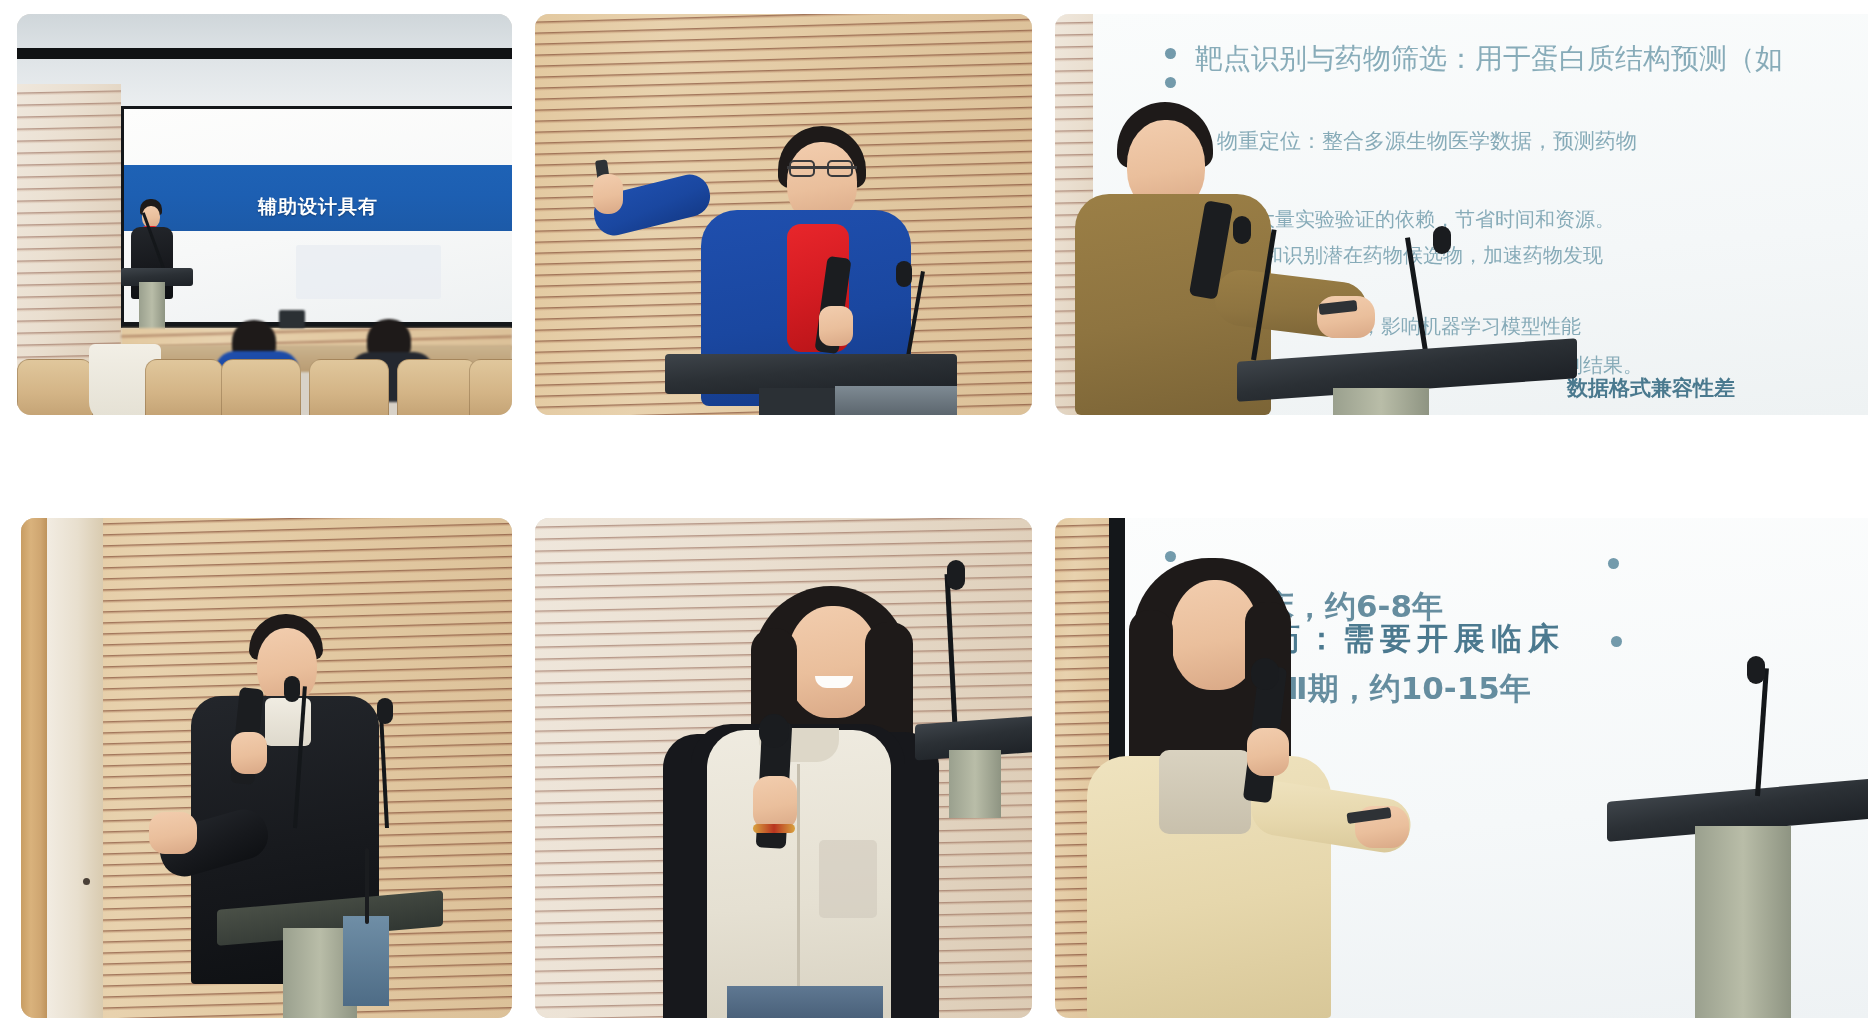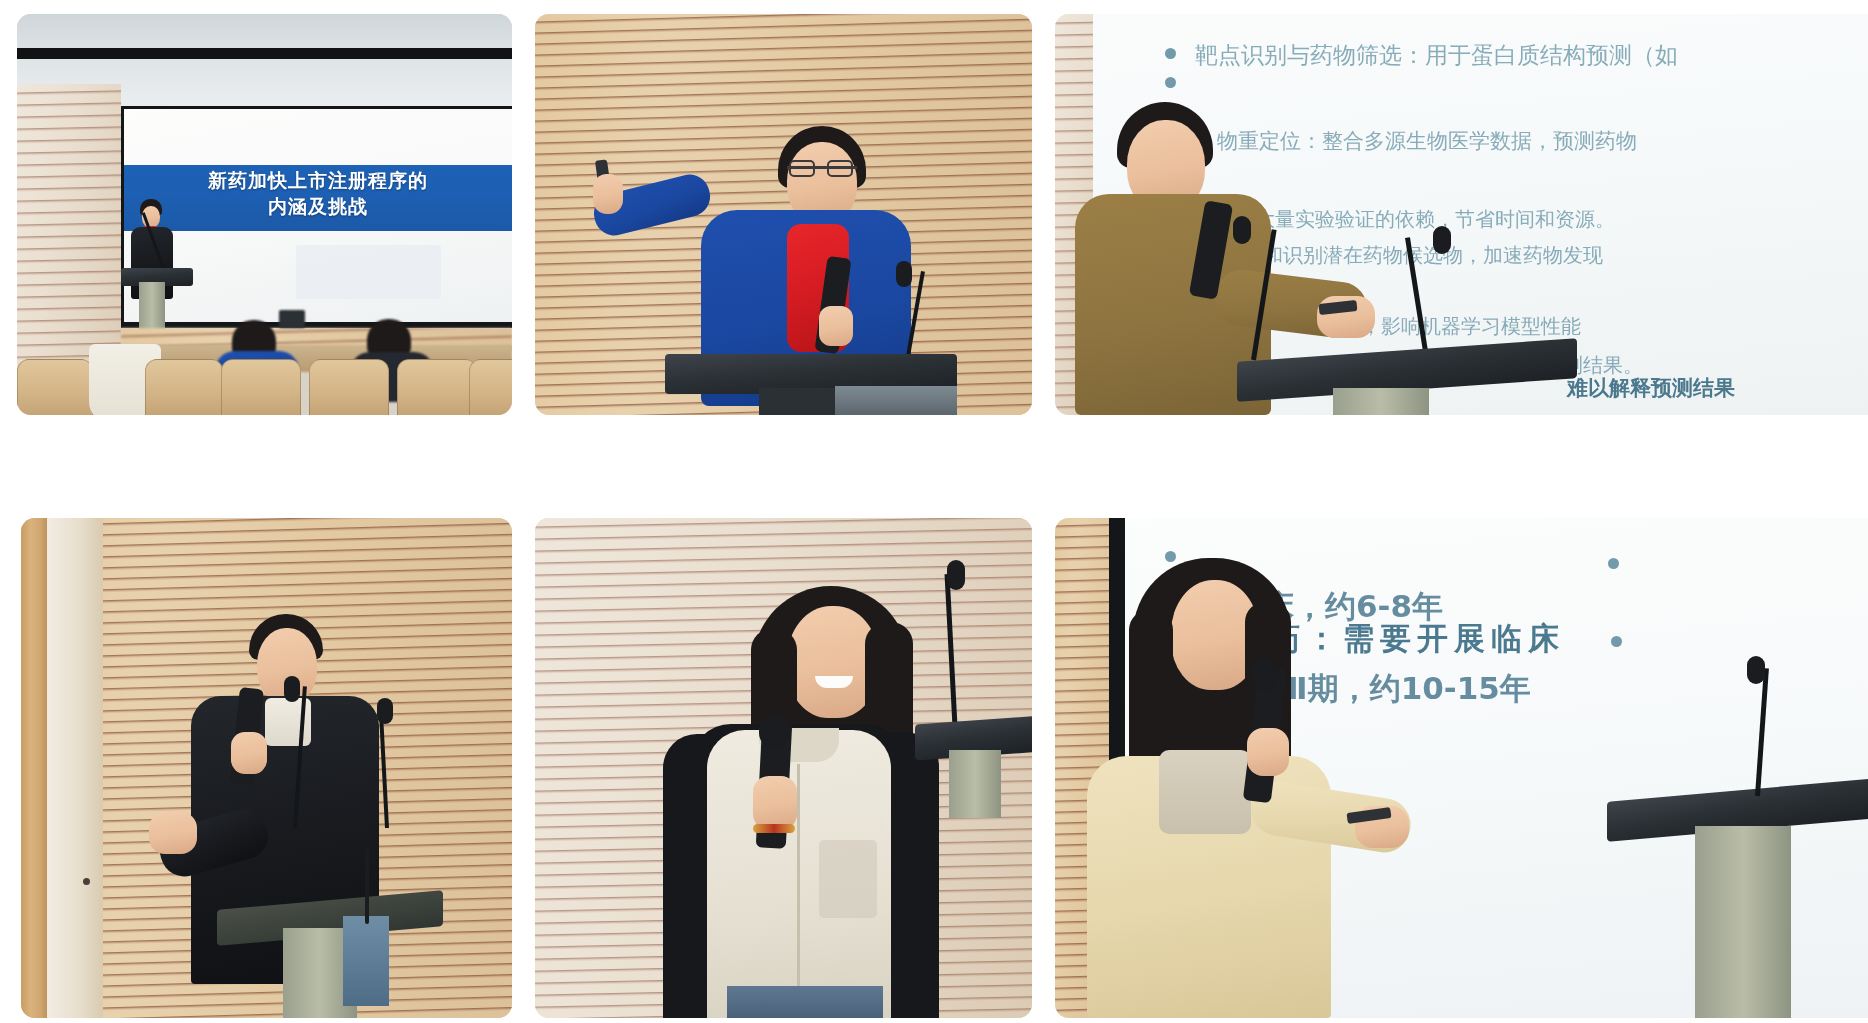--- a/index.html
+++ b/index.html
@@ -195,22 +195,21 @@
 
       <div class="ceiling" style="left:0;top:0;width:100%;height:96px;"></div>
       <div class="ceiling-rail" style="left:0;top:34px;width:100%;height:11px;"></div>
       <div class="ceiling" style="left:0;top:45px;width:100%;height:52px;background:linear-gradient(180deg,#dfe4e7,#eceff1);"></div>
 
       <div class="wood pale" style="left:0;top:70px;width:104px;height:331px;"></div>
 
       <div class="screen-frame" style="left:104px;top:92px;width:391px;height:222px;"></div>
       <div class="screen" style="left:107px;top:95px;width:388px;height:213px;">
         <div class="slide-band" style="left:0;top:56px;width:100%;height:66px;"></div>
-        <div class="slide-title" style="top:60px; font-size:19px;">新药加快上市注册程序的</div>
-        <div class="slide-title" style="top:86px; font-size:19px;">内涵及挑战</div>
+        <div class="slide-title" style="top:86px; font-size:19px;">辅助设计具有</div>
         <div class="slide-sub-block" style="left:172px;top:136px;width:145px;height:54px;"></div>
       </div>
 
       <div class="person" style="left:104px;top:185px;width:62px;height:145px;">
         <div class="hair" style="left:19px;top:0;width:22px;height:16px;border-radius:10px 10px 3px 3px;"></div>
         <div class="head" style="left:21px;top:7px;width:18px;height:22px;"></div>
         <div class="scarf-red" style="left:21px;top:27px;width:16px;height:26px;border-radius:4px;"></div>
         <div class="black-jacket" style="left:10px;top:28px;width:42px;height:72px;border-radius:9px 9px 3px 3px;"></div>
       </div>
       <div class="mic-stalk" style="left:146px;top:195px;width:3px;height:62px;transform:rotate(-20deg);transform-origin:bottom;"></div>
@@ -267,28 +266,28 @@
   </div>
 
   <div class="photo flat-right" style="left:1055px; top:14px; width:813px; height:401px;">
     <div class="scene">
       <div class="screen" style="inset:0;background:linear-gradient(175deg,#fafcfc 0%,#f4f7f8 60%,#eef2f3 100%);"></div>
 
       <div class="bul-dot" style="left:110px;top:34px;"></div>
       <div class="bul-dot" style="left:110px;top:63px;"></div>
       <div class="bul-dot" style="left:108px;top:92px;"></div>
 
-      <div class="bul-line" style="left:140px;top:26px;font-size:23px;">靶点识别与药物筛选：用于蛋白质结构预测（如</div>
+      <div class="bul-line" style="left:140px;top:26px;font-size:28px;">靶点识别与药物筛选：用于蛋白质结构预测（如</div>
       <div class="bul-line" style="left:162px;top:113px;font-size:21px;">物重定位：整合多源生物医学数据，预测药物</div>
 
       <div class="bul-line" style="left:180px;top:192px;font-size:20px;">但大量实验验证的依赖，节省时间和资源。</div>
       <div class="bul-line" style="left:168px;top:228px;font-size:20px;">筛选和识别潜在药物候选物，加速药物发现</div>
       <div class="bul-line" style="left:286px;top:299px;font-size:20px;">缺，影响机器学习模型性能</div>
       <div class="bul-line" style="left:268px;top:338px;font-size:20px;">学习模型存在，难以解释预测结果。</div>
-      <div class="bul-line strong" style="left:512px;top:360px;font-size:21px;">难以解释预测结果</div>
+      <div class="bul-line strong" style="left:512px;top:360px;font-size:21px;">数据格式兼容性差</div>
 
       <div class="wood pale" style="left:0;top:0;width:38px;height:401px;"></div>
 
       <div class="hair" style="left:62px;top:88px;width:96px;height:66px;border-radius:48px 48px 14px 14px;"></div>
       <div class="head" style="left:72px;top:106px;width:78px;height:92px;"></div>
       <div class="scarf-red" style="left:58px;top:184px;width:104px;height:116px;border-radius:20px;"></div>
       <div class="scarf-red" style="left:104px;top:262px;width:52px;height:132px;border-radius:8px;"></div>
       <div class="tan-coat" style="left:20px;top:180px;width:196px;height:221px;border-radius:34px 34px 6px 6px;"></div>
       <div class="tan-coat" style="left:160px;top:262px;width:152px;height:56px;border-radius:26px;transform:rotate(7deg);"></div>
       <div class="head" style="left:262px;top:282px;width:58px;height:42px;border-radius:18px;"></div>

